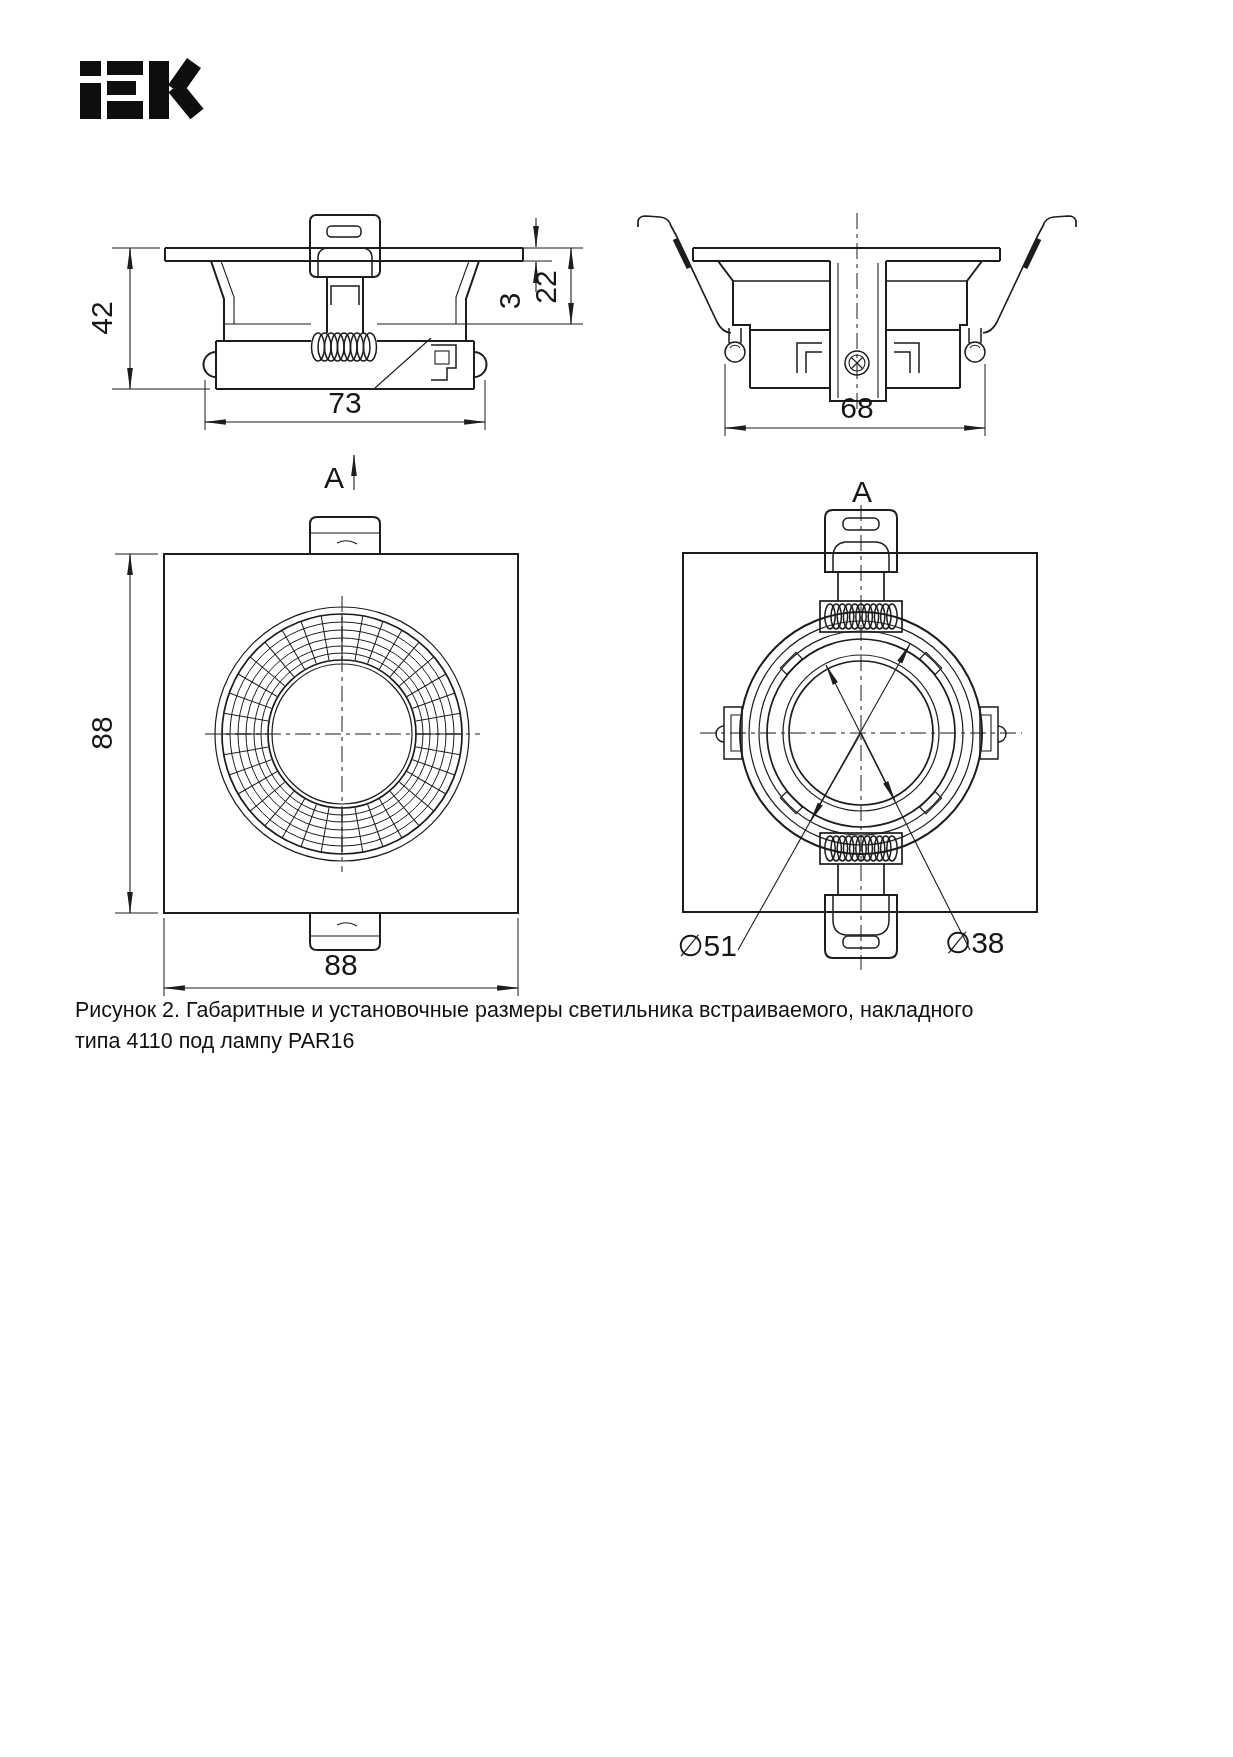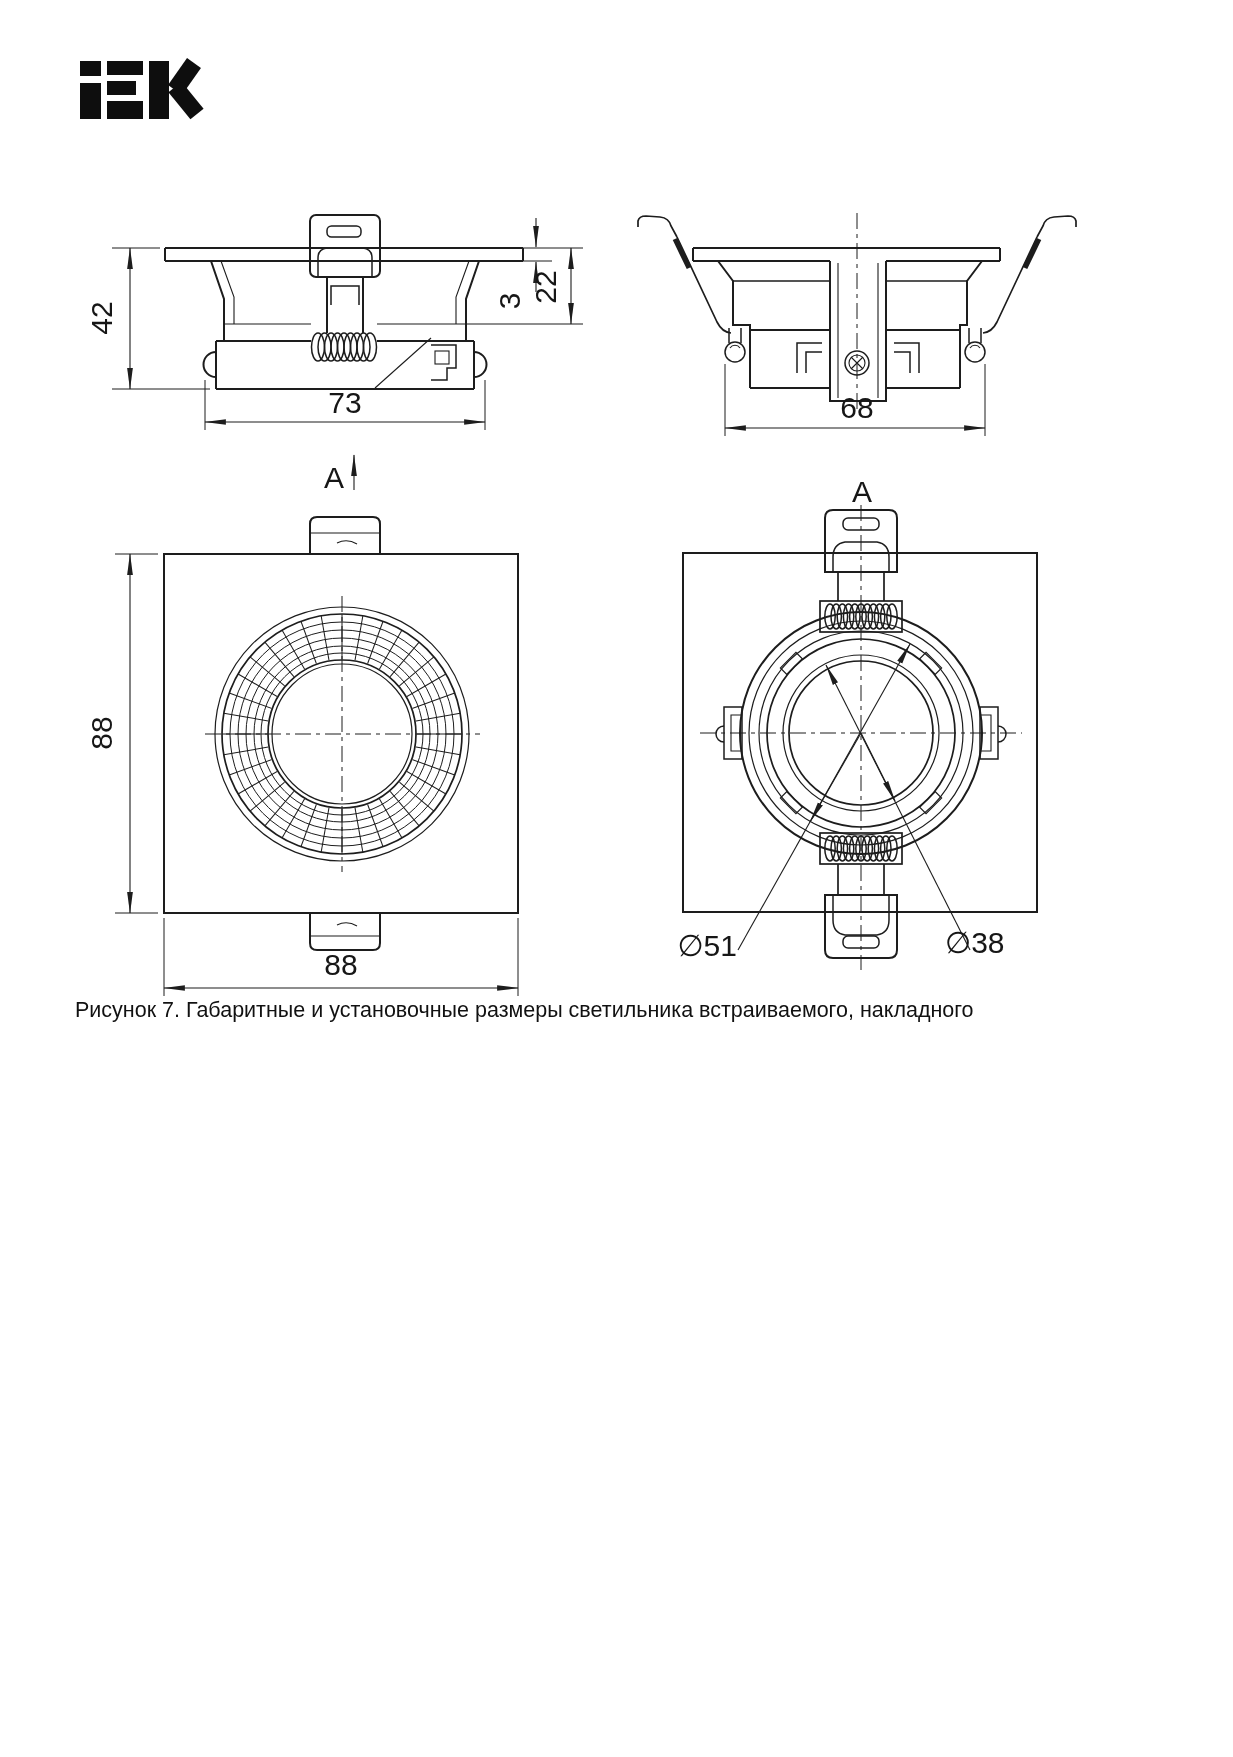--- a/index.html
+++ b/index.html
@@ -232,16 +232,17 @@
       <line class="lead" x1="738" y1="950" x2="910" y2="644"></line>
       <line class="lead" x1="861" y1="733" x2="810" y2="822"></line>
       <line class="lead" x1="970" y1="950" x2="826" y2="665"></line>
       <line class="lead" x1="861" y1="733" x2="895" y2="801"></line>
       <text class="t" x="737" y="956" text-anchor="end">∅51</text>
       <text class="t" x="945" y="953" text-anchor="start">∅38</text>
     </g>
   </svg>
 
   <div class="caption">
-    <div>Рисунок 7. Габаритные и установочные размеры светильника встраиваемого, накладного</div>
+    <div>Рисунок 2. Габаритные и установочные размеры светильника встраиваемого, накладного</div>
+    <div>типа 4110 под лампу PAR16</div>
   </div>
 
 </div>
 
 </body></html>

